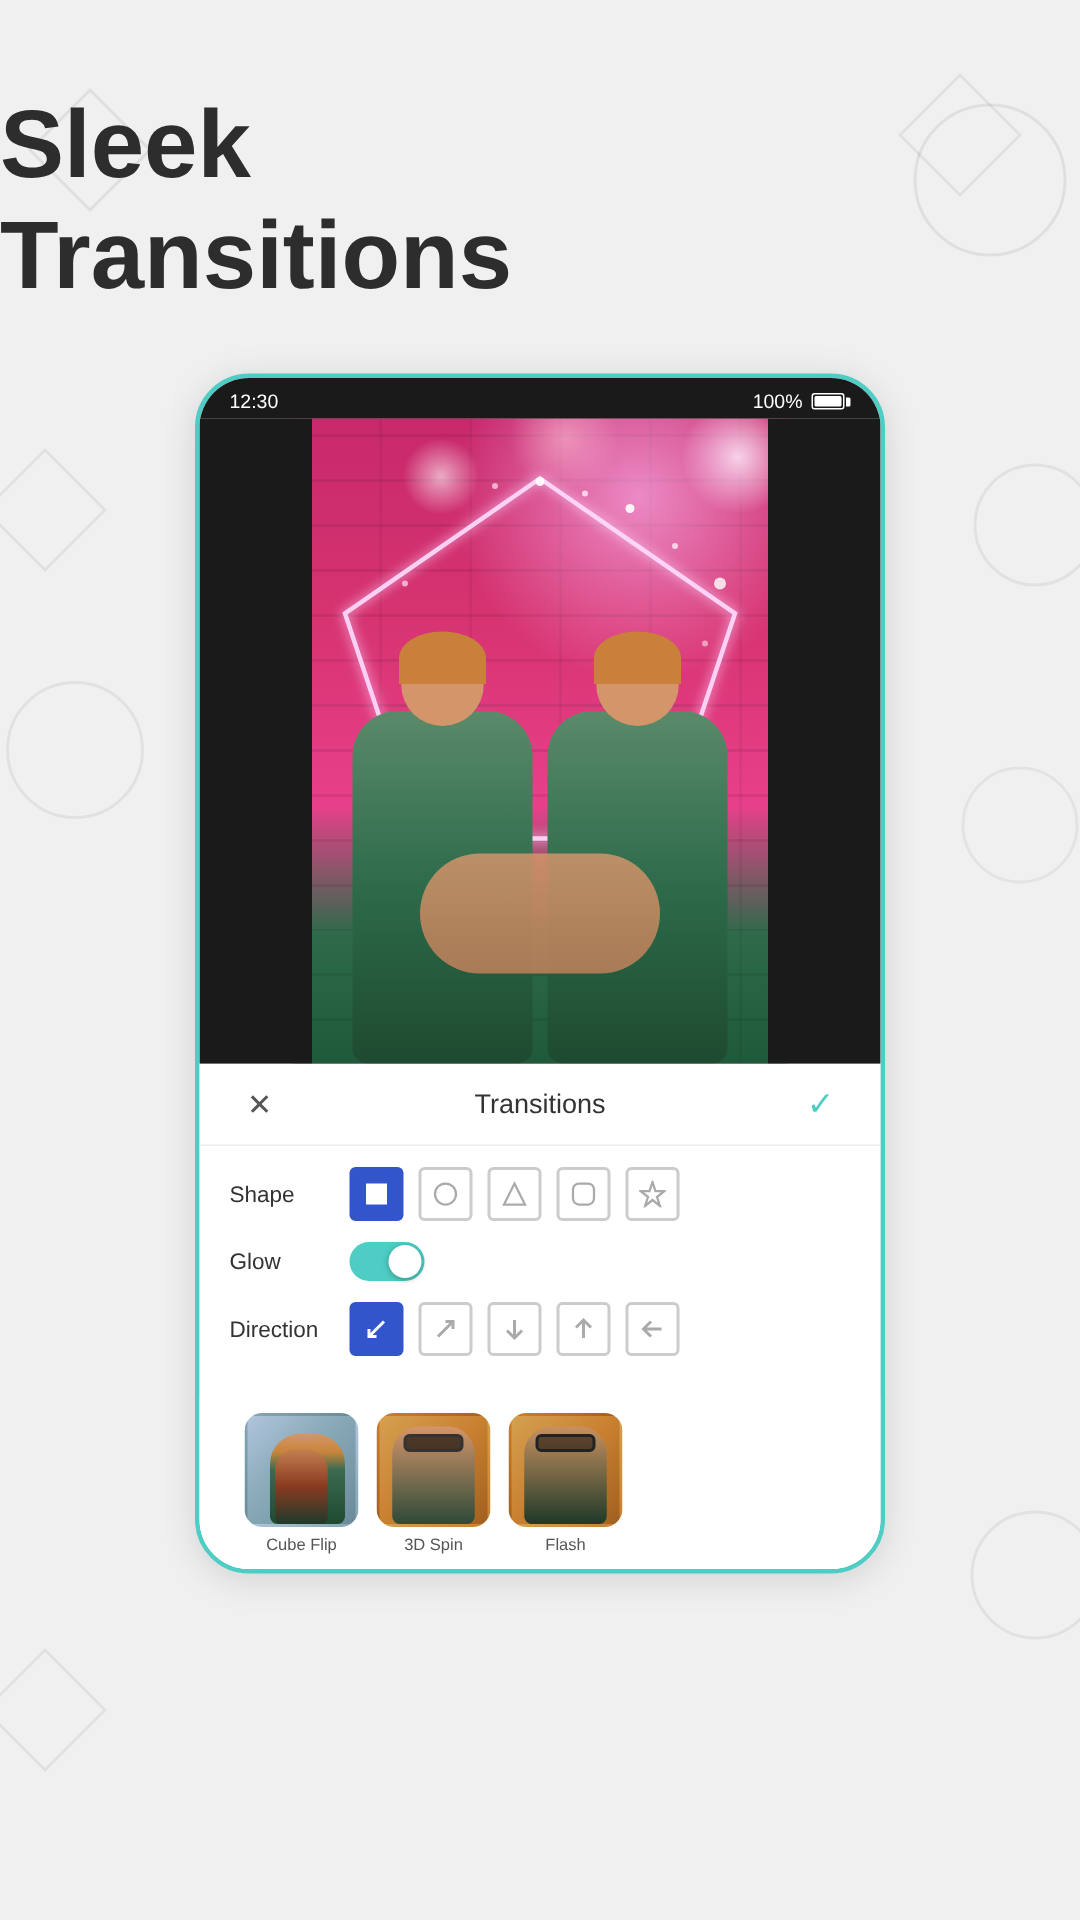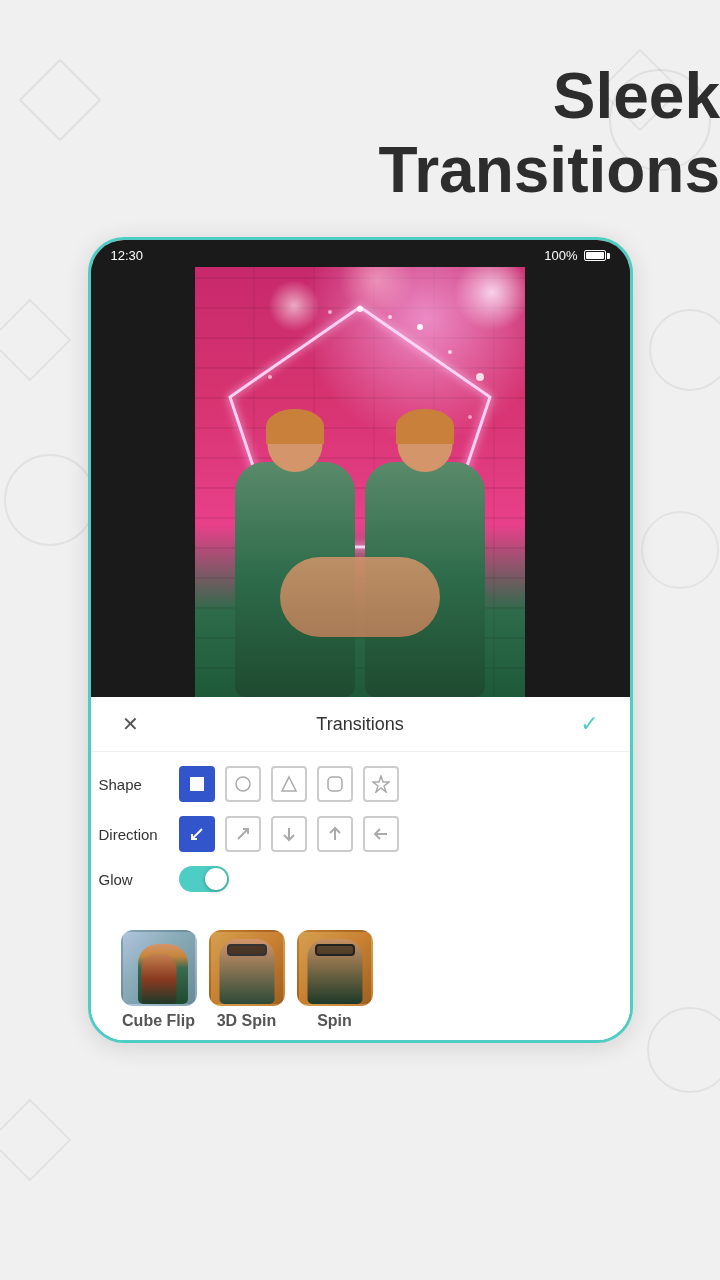--- a/index.html
+++ b/index.html
@@ -19,37 +19,37 @@
       height: 100%;
       top: 0; left: 0;
       pointer-events: none;
       z-index: 0;
     }
 
     
     .title-area {
       position: relative;
       z-index: 1;
-      text-align: right;
+      text-align: left;
       padding-top: 60px;
       padding-bottom: 30px;
     }
     .title-text {
       font-size: 64px;
       font-weight: 700;
       color: #2d2d2d;
       line-height: 1.15;
     }
 
     
     .phone-frame {
       position: relative;
       z-index: 2;
-      margin: 0 auto;
-      width: 545px;
+      margin: 12px auto;
+      width: 460px;
       background: white;
       border-radius: 36px;
       border: 3px solid #4ecdc4;
       overflow: hidden;
       box-shadow: 0 4px 24px rgba(0,0,0,0.12);
     }
 
     
     .status-bar {
       display: flex;
@@ -163,21 +163,21 @@
       width: 32px;
       text-align: center;
     }
     .toolbar-check {
       color: #4ecdc4;
       font-size: 22px;
     }
 
     
     .controls {
-      padding: 14px 8px;
+      padding: 14px 20px;
     }
     .control-row {
       display: flex;
       align-items: center;
       margin-bottom: 14px;
     }
     .control-label {
       width: 80px;
       font-size: 15px;
       color: #333;
@@ -272,25 +272,24 @@
     }
     .transition-thumb {
       width: 76px;
       height: 76px;
       border-radius: 12px;
       overflow: hidden;
       position: relative;
       border: 2px solid transparent;
     }
     .transition-label {
-      font-size: 16px;
+      font-size: 11px;
       color: #555;
       margin-top: 6px;
       text-align: center;
-      font-weight: bold;
     }
     .transition-label.selected-label {
       color: #3355cc;
     }
 
     
     .thumb-1 { background: linear-gradient(135deg, #b0c4de 0%, #8aabb8 40%, #6a8a9a 100%); }
     .thumb-2 { background: linear-gradient(135deg, #d4a050 0%, #c88030 50%, #a06020 100%); }
     .thumb-3 { background: linear-gradient(135deg, #2244aa 0%, #3355cc 50%, #1133aa 100%); border: 2.5px solid #3355cc; }
     .thumb-4 { background: linear-gradient(135deg, #d4a050 0%, #c88030 50%, #a06020 100%); }
@@ -436,20 +435,29 @@
 
           <div class="shape-btn">
             <svg viewBox="0 0 18 18" fill="none" stroke="#aaa" stroke-width="1.5">
                 <polygon points="9,1 11,7 17,7 12,11 14,17 9,13 4,17 6,11 1,7 7,7"></polygon>
               </svg>
           </div>
         </div>
       </div>
 
       <div class="control-row">
+        <span class="control-label">Glow</span>
+        <div class="toggle-container">
+          <div class="toggle-track">
+            <div class="toggle-thumb"></div>
+          </div>
+        </div>
+      </div>
+
+      <div class="control-row">
         <span class="control-label">Direction</span>
         <div class="direction-options">
 
           <div class="dir-btn active">
             <svg viewBox="0 0 18 18" width="18" height="18" fill="none" stroke="white" stroke-width="2">
               <polyline points="14,4 4,14"></polyline>
               <polyline points="4,9 4,14 9,14"></polyline>
             </svg>
           </div>
 
@@ -476,29 +484,20 @@
 
           <div class="dir-btn">
             <svg viewBox="0 0 18 18" width="18" height="18" fill="none" stroke="#aaa" stroke-width="2">
               <line x1="15" y1="9" x2="3" y2="9"></line>
               <polyline points="8,4 3,9 8,14"></polyline>
             </svg>
           </div>
         </div>
       </div>
 
-      <div class="control-row">
-        <span class="control-label">Glow</span>
-        <div class="toggle-container">
-          <div class="toggle-track">
-            <div class="toggle-thumb"></div>
-          </div>
-        </div>
-      </div>
-
     </div>
 
     <div class="transitions-row">
 
       <div class="transition-item">
         <div class="transition-thumb thumb-1">
           <div class="thumb-person" style="left:30%;transform:none;left:15px;"></div>
           <div class="thumb-person" style="position:absolute;bottom:0;right:10px;width:35px;background:linear-gradient(180deg,#c48050,#8a3a20,#1e3a2a);border-radius:14px 14px 4px 4px;height:50px;"></div>
         </div>
         <span class="transition-label">Cube Flip</span>
@@ -513,19 +512,19 @@
         <span class="transition-label">3D Spin</span>
       </div>
 
 
 
       <div class="transition-item">
         <div class="transition-thumb thumb-5">
           <div style="position:absolute;bottom:0;left:50%;transform:translateX(-50%);width:55px;height:65px;background:linear-gradient(180deg,#c89060,#1e3a28);border-radius:18px 18px 5px 5px;"></div>
           <div style="position:absolute;top:12px;left:50%;transform:translateX(-50%);width:40px;height:12px;border:2px solid #222;border-radius:4px;background:rgba(0,0,0,0.5);"></div>
         </div>
-        <span class="transition-label">Spin</span>
+        <span class="transition-label">Flash</span>
       </div>
 
     </div>
 
   </div>
 </div>
 
 </body></html>

